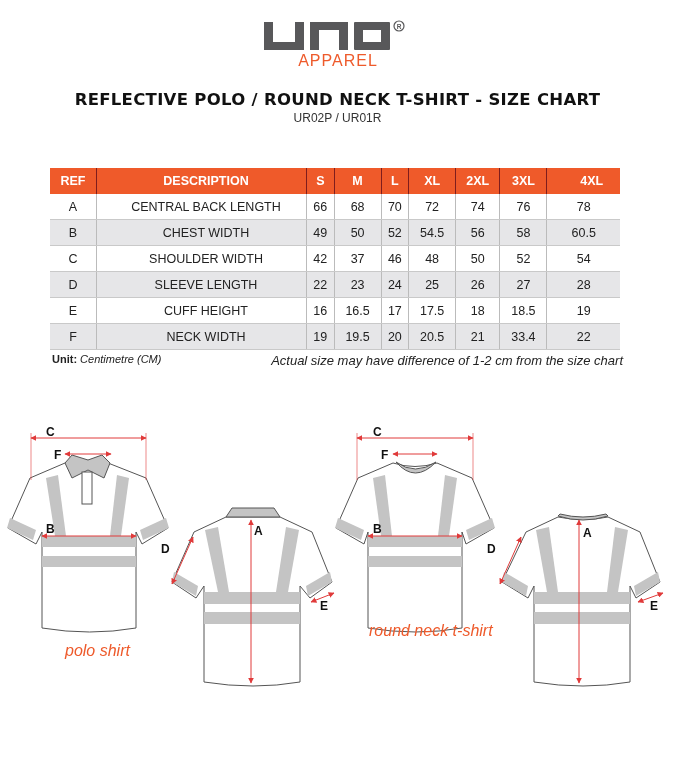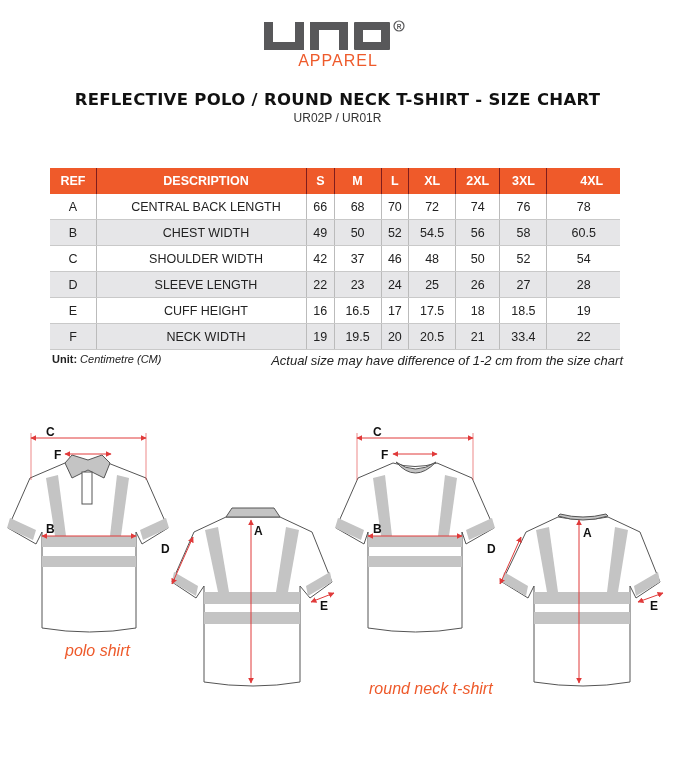--- a/index.html
+++ b/index.html
@@ -205,13 +205,13 @@
     <path d="M658 572 L634 586 L636 596 L660 582 Z" fill="#c4c4c4" stroke="none"></path>
   </g>
   <line x1="579" y1="520" x2="579" y2="683" stroke="#e03a3a" stroke-width="1" marker-start="url(#ah)" marker-end="url(#ah)"></line>
   <line x1="521" y1="537" x2="500" y2="584" stroke="#e03a3a" stroke-width="1" marker-start="url(#ah)" marker-end="url(#ah)"></line>
   <line x1="638" y1="602" x2="663" y2="593" stroke="#e03a3a" stroke-width="1" marker-start="url(#ah)" marker-end="url(#ah)"></line>
   <text class="lbl" x="583" y="537">A</text>
   <text class="lbl" x="650" y="610">E</text>
 </svg>
 
 <div class="caption" style="left:65px;top:642px;">polo shirt</div>
-<div class="caption" style="left:369px;top:680px;text-align:right;">round neck t-shirt</div>
+<div class="caption" style="left:369px;top:622px;text-align:right;">round neck t-shirt</div>
 
 </body></html>

